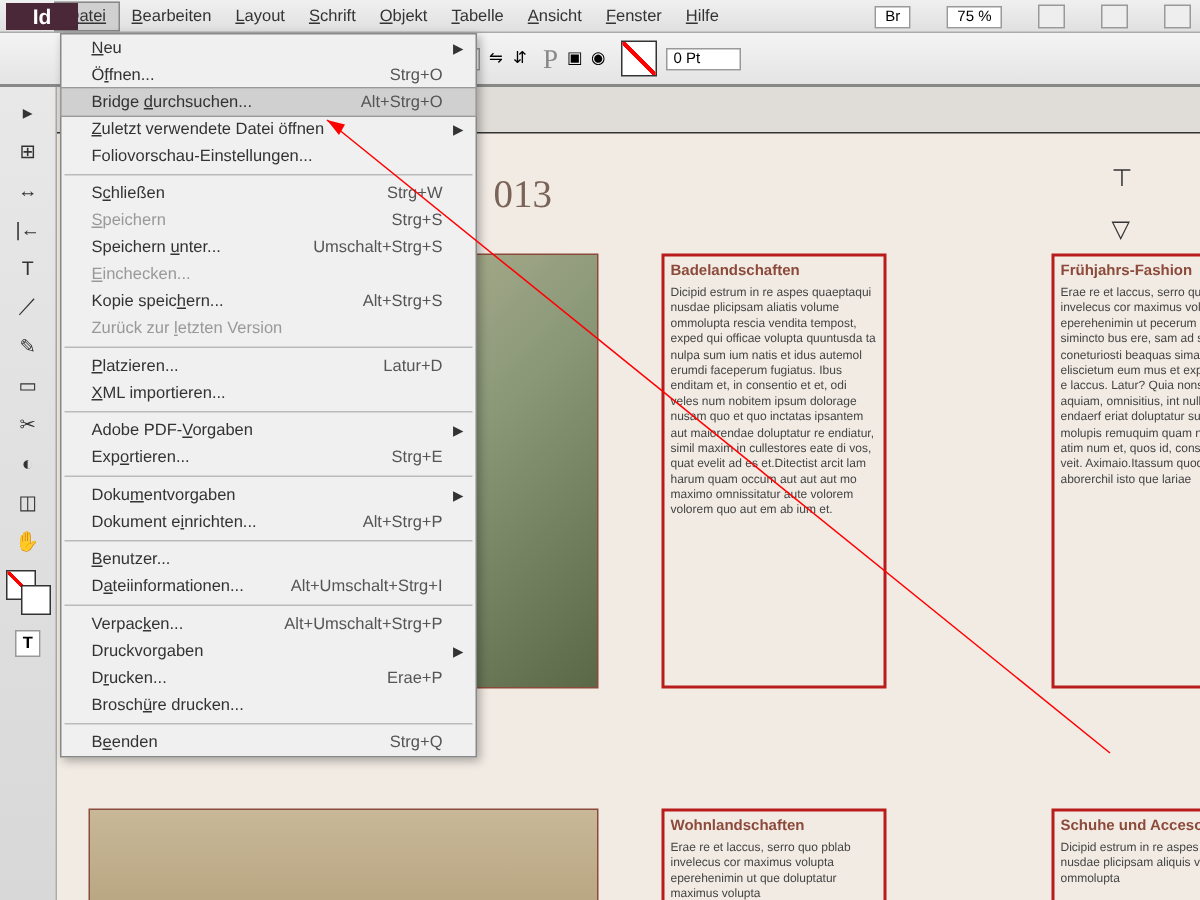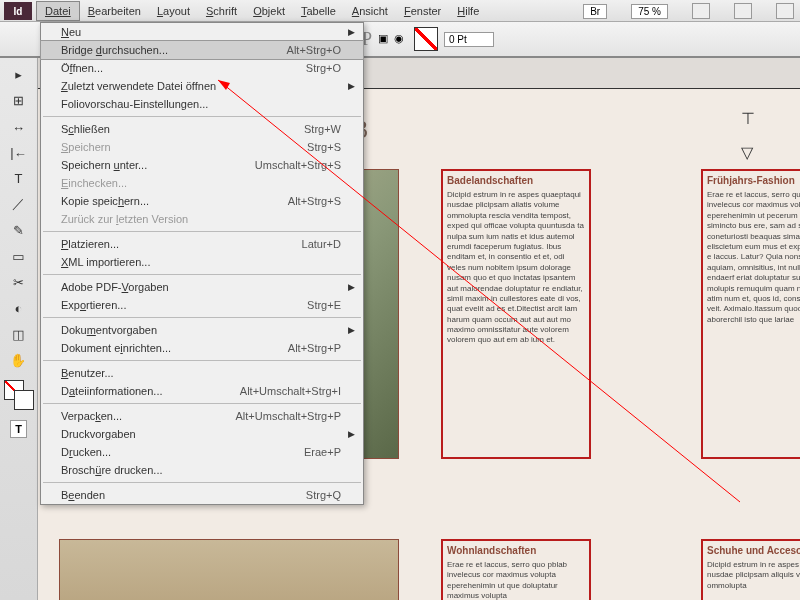--- a/index.html
+++ b/index.html
@@ -1,37 +1,37 @@
 <!DOCTYPE html>
 <html><head>
 <meta charset="utf-8">
 <style>
 *{box-sizing:border-box;margin:0;padding:0;font-family:Tahoma,Arial,sans-serif;font-size:11px;}
 body{background:#e8e8e8;overflow:hidden;width:800px;height:600px;position:relative;}
 .menubar{background:linear-gradient(#f0f0f0,#e0e0e0);height:22px;display:flex;align-items:center;padding-left:36px;border-bottom:1px solid #aaa;}
 .menubar span{padding:3px 8px;color:#333;}
 .menubar span.active{background:#d0d0d0;border:1px solid #888;text-decoration:underline;}
-.logo{position:absolute;left:4px;top:2px;width:28px;height:18px;background:#4a2838;color:#fff;font-weight:bold;font-size:10px;display:flex;align-items:center;justify-content:center;}
+.logo{position:absolute;left:4px;top:2px;width:48px;height:18px;background:#4a2838;color:#fff;font-weight:bold;font-size:14px;display:flex;align-items:center;justify-content:center;}
 .topctrls{position:absolute;right:6px;top:0;height:22px;display:flex;align-items:center;gap:24px;}
 .topctrls .box{background:#fff;border:1px solid #999;padding:1px 6px;font-size:10px;}
 .topctrls .ico{width:18px;height:16px;border:1px solid #999;background:#eee;}
 .controlbar{height:36px;background:linear-gradient(#f4f4f4,#e4e4e4);border-bottom:2px solid #888;display:flex;align-items:center;padding-left:38px;gap:6px;}
 .ctrl{display:flex;align-items:center;gap:2px;}
 .ctrl .fld{background:#fff;border:1px solid #999;padding:1px 4px;font-size:10px;min-width:50px;}
 .ctrl .ic{width:14px;height:14px;display:inline-block;}
 .swatch{width:24px;height:24px;border:1px solid #333;position:relative;}
 .swatch.none{background:#fff;}
 .swatch.none::after{content:"";position:absolute;left:0;top:0;right:0;bottom:0;background:linear-gradient(to top right,transparent 45%,red 45%,red 55%,transparent 55%);}
 .toolpanel{position:absolute;left:0;top:58px;width:38px;background:linear-gradient(#e8e8e8,#d8d8d8);border-right:1px solid #aaa;height:542px;display:flex;flex-direction:column;align-items:center;padding-top:4px;gap:2px;}
 .tool{width:30px;height:24px;border:1px solid transparent;display:flex;align-items:center;justify-content:center;font-size:13px;color:#333;}
 .colorsel{width:30px;height:30px;position:relative;margin-top:6px;}
 .colorsel .a{position:absolute;left:0;top:0;width:20px;height:20px;background:#fff;border:1px solid #333;}
 .colorsel .a::after{content:"";position:absolute;left:0;top:0;right:0;bottom:0;background:linear-gradient(to top right,transparent 45%,red 45%,red 55%,transparent 55%);}
 .colorsel .b{position:absolute;right:0;bottom:0;width:20px;height:20px;background:#fff;border:1px solid #333;}
-.dropdown{position:absolute;left:40px;top:22px;width:324px;background:#f0f0f0;border:1px solid #888;box-shadow:2px 2px 6px rgba(0,0,0,0.3);z-index:10;}
+.dropdown{position:absolute;left:40px;top:22px;width:278px;background:#f0f0f0;border:1px solid #888;box-shadow:2px 2px 6px rgba(0,0,0,0.3);z-index:10;}
 .dropdown .item{display:flex;align-items:center;padding:3px 24px 3px 20px;color:#333;position:relative;}
 .dropdown .item.hl{background:#d0d0d0;outline:1px solid #999;}
 .dropdown .item.dis{color:#999;}
 .dropdown .sep{height:1px;background:#bbb;margin:3px 2px;}
 .dropdown .item .sc{position:absolute;right:22px;color:#555;}
 .dropdown .item .sub{position:absolute;right:8px;font-size:9px;}
 .dropdown .item u{text-decoration:underline;}
 .canvas{position:absolute;left:38px;top:58px;right:0;bottom:0;background:#e0dcd8;overflow:hidden;}
 .page{position:absolute;left:-20px;top:30px;width:820px;height:600px;background:#f2ebe4;border:1px solid #333;}
 .page h1{position:absolute;font-family:Georgia,serif;font-size:26px;color:#7a6458;font-weight:normal;}
@@ -147,27 +147,27 @@
     <div class="pagemark" style="left:722px;top:20px">⊤</div>
     <div class="pagemark" style="left:722px;top:54px">▽</div>
   </div>
 </div>
 
 <div class="dropdown">
     <div class="item">
       <span><u>N</u>eu</span>
       <span class="sub">▶</span>
     </div>
+    <div class="item">
+      <span>Ö<u>f</u>fnen...</span>
+      <span class="sc">Strg+O</span>
+    </div>
     <div class="item hl">
       <span>Bridge <u>d</u>urchsuchen...</span>
       <span class="sc">Alt+Strg+O</span>
-    </div>
-    <div class="item">
-      <span>Ö<u>f</u>fnen...</span>
-      <span class="sc">Strg+O</span>
     </div>
     <div class="item">
       <span><u>Z</u>uletzt verwendete Datei öffnen</span>
       <span class="sub">▶</span>
     </div>
     <div class="item">
       <span>Foliovorschau-Einstellungen...</span>
     </div>
     <div class="sep"></div>
     <div class="item">

